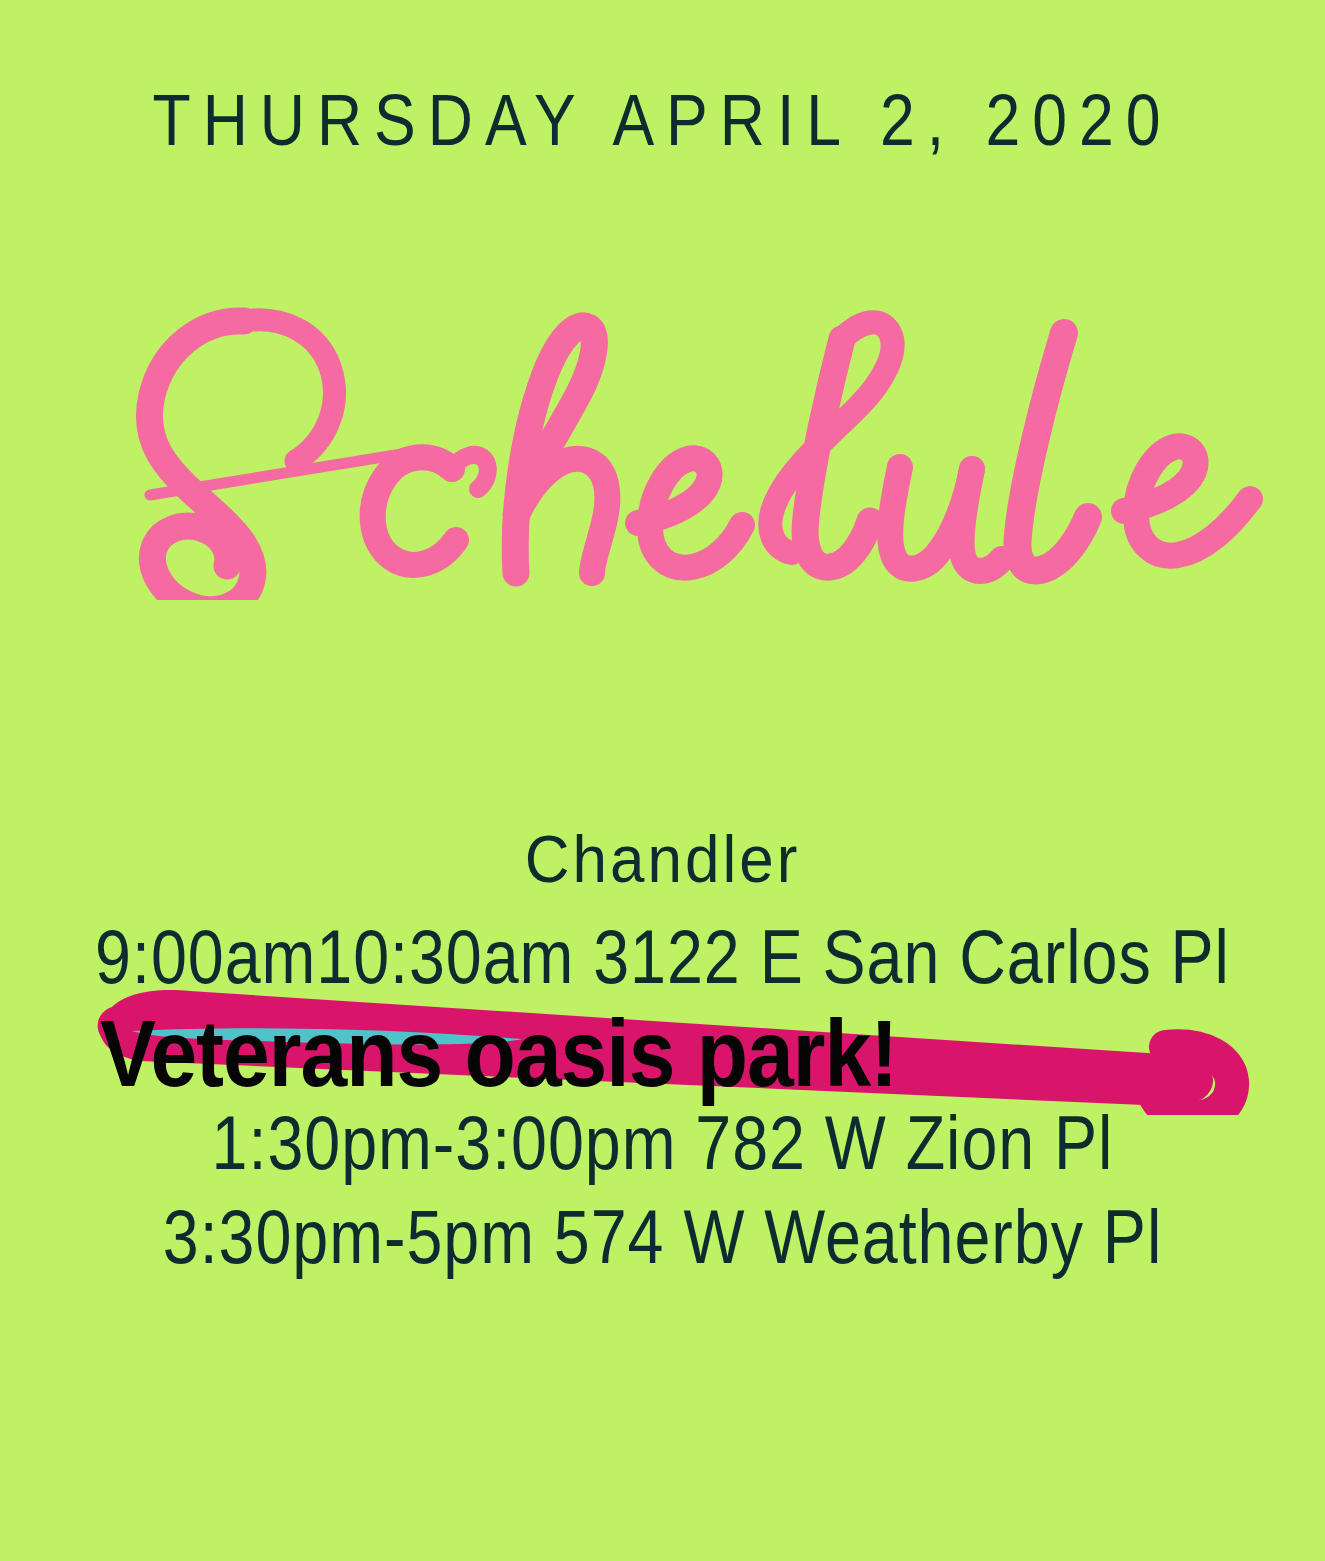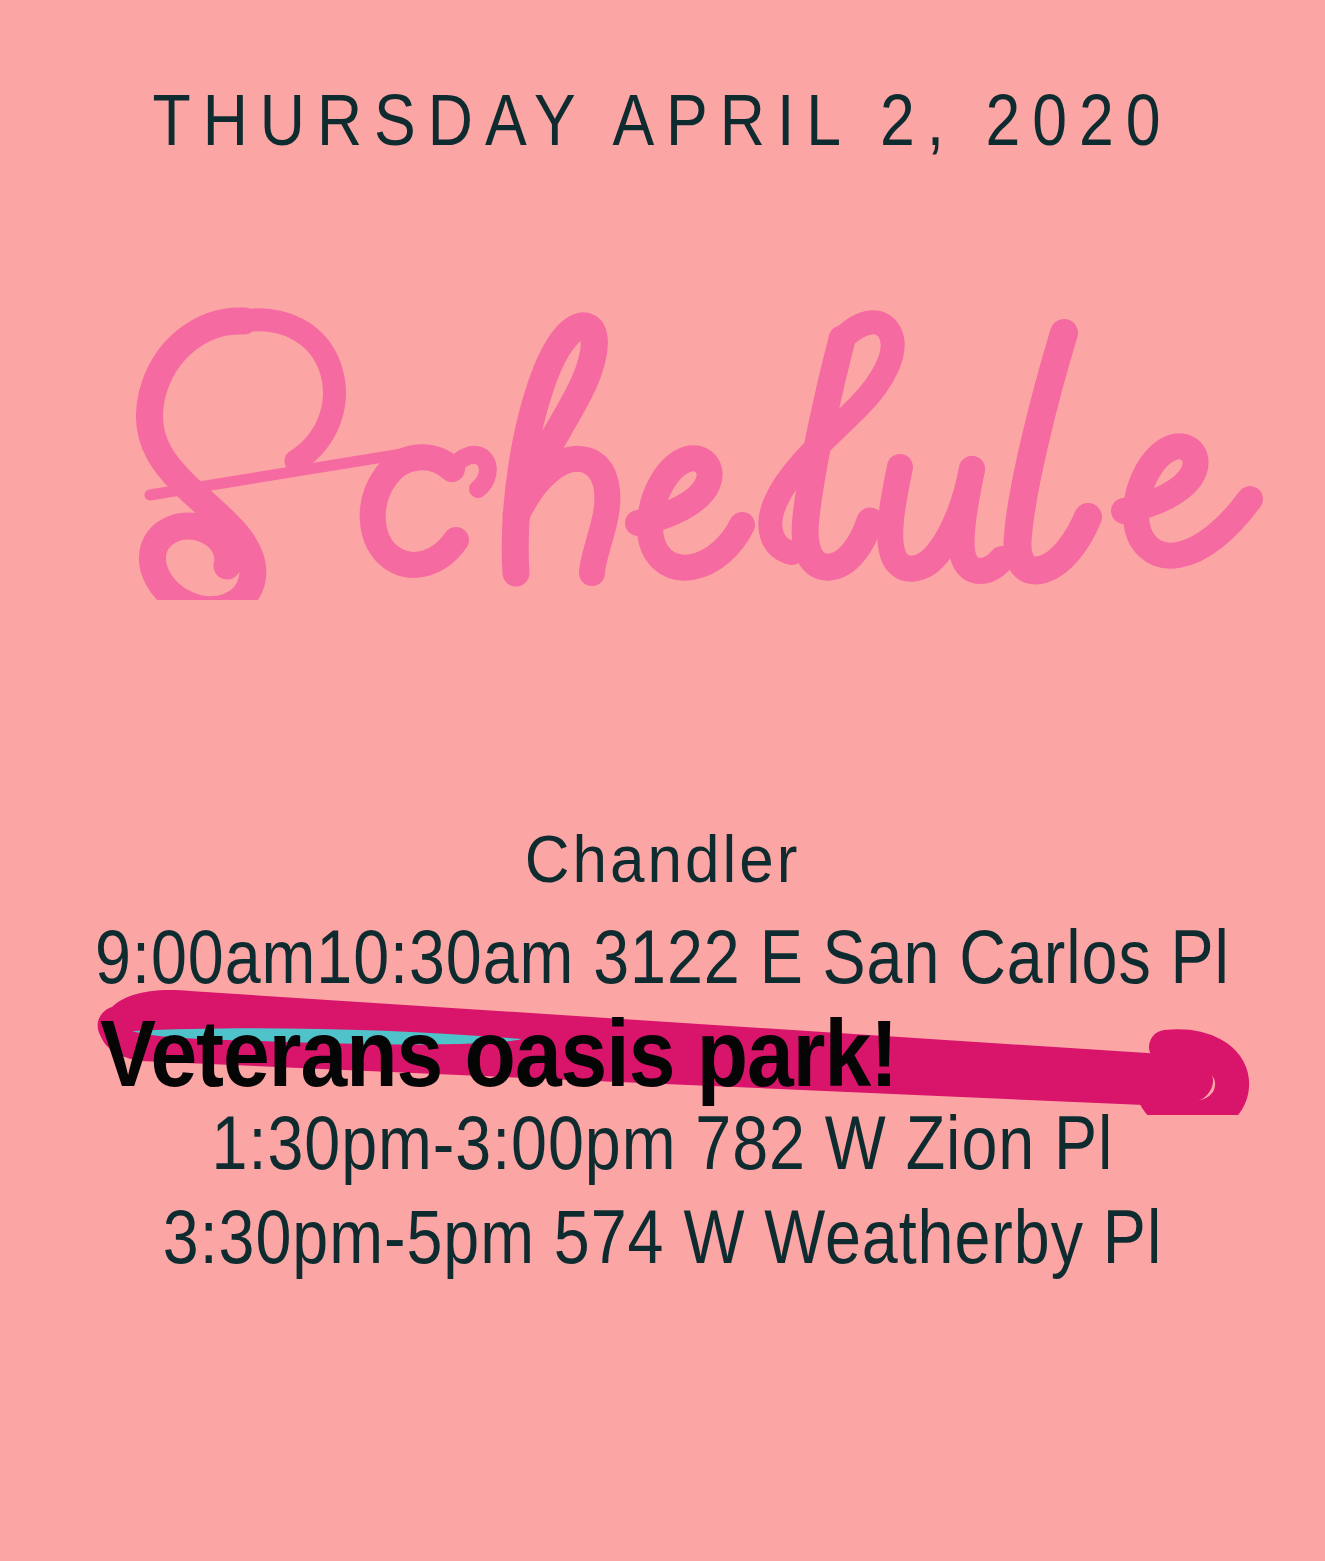--- a/index.html
+++ b/index.html
@@ -4,21 +4,21 @@
 <style>
   html, body {
     margin: 0;
     padding: 0;
     background: #37e0db;
   }
   .poster {
     position: relative;
     width: 1325px;
     height: 1561px;
-    background: #fca5a5;
+    background: #bef264;
     overflow: hidden;
     font-family: "Liberation Sans", sans-serif;
   }
 
   
   .date-header {
     position: absolute;
     top: 78px;
     left: 0;
     width: 1325px;

